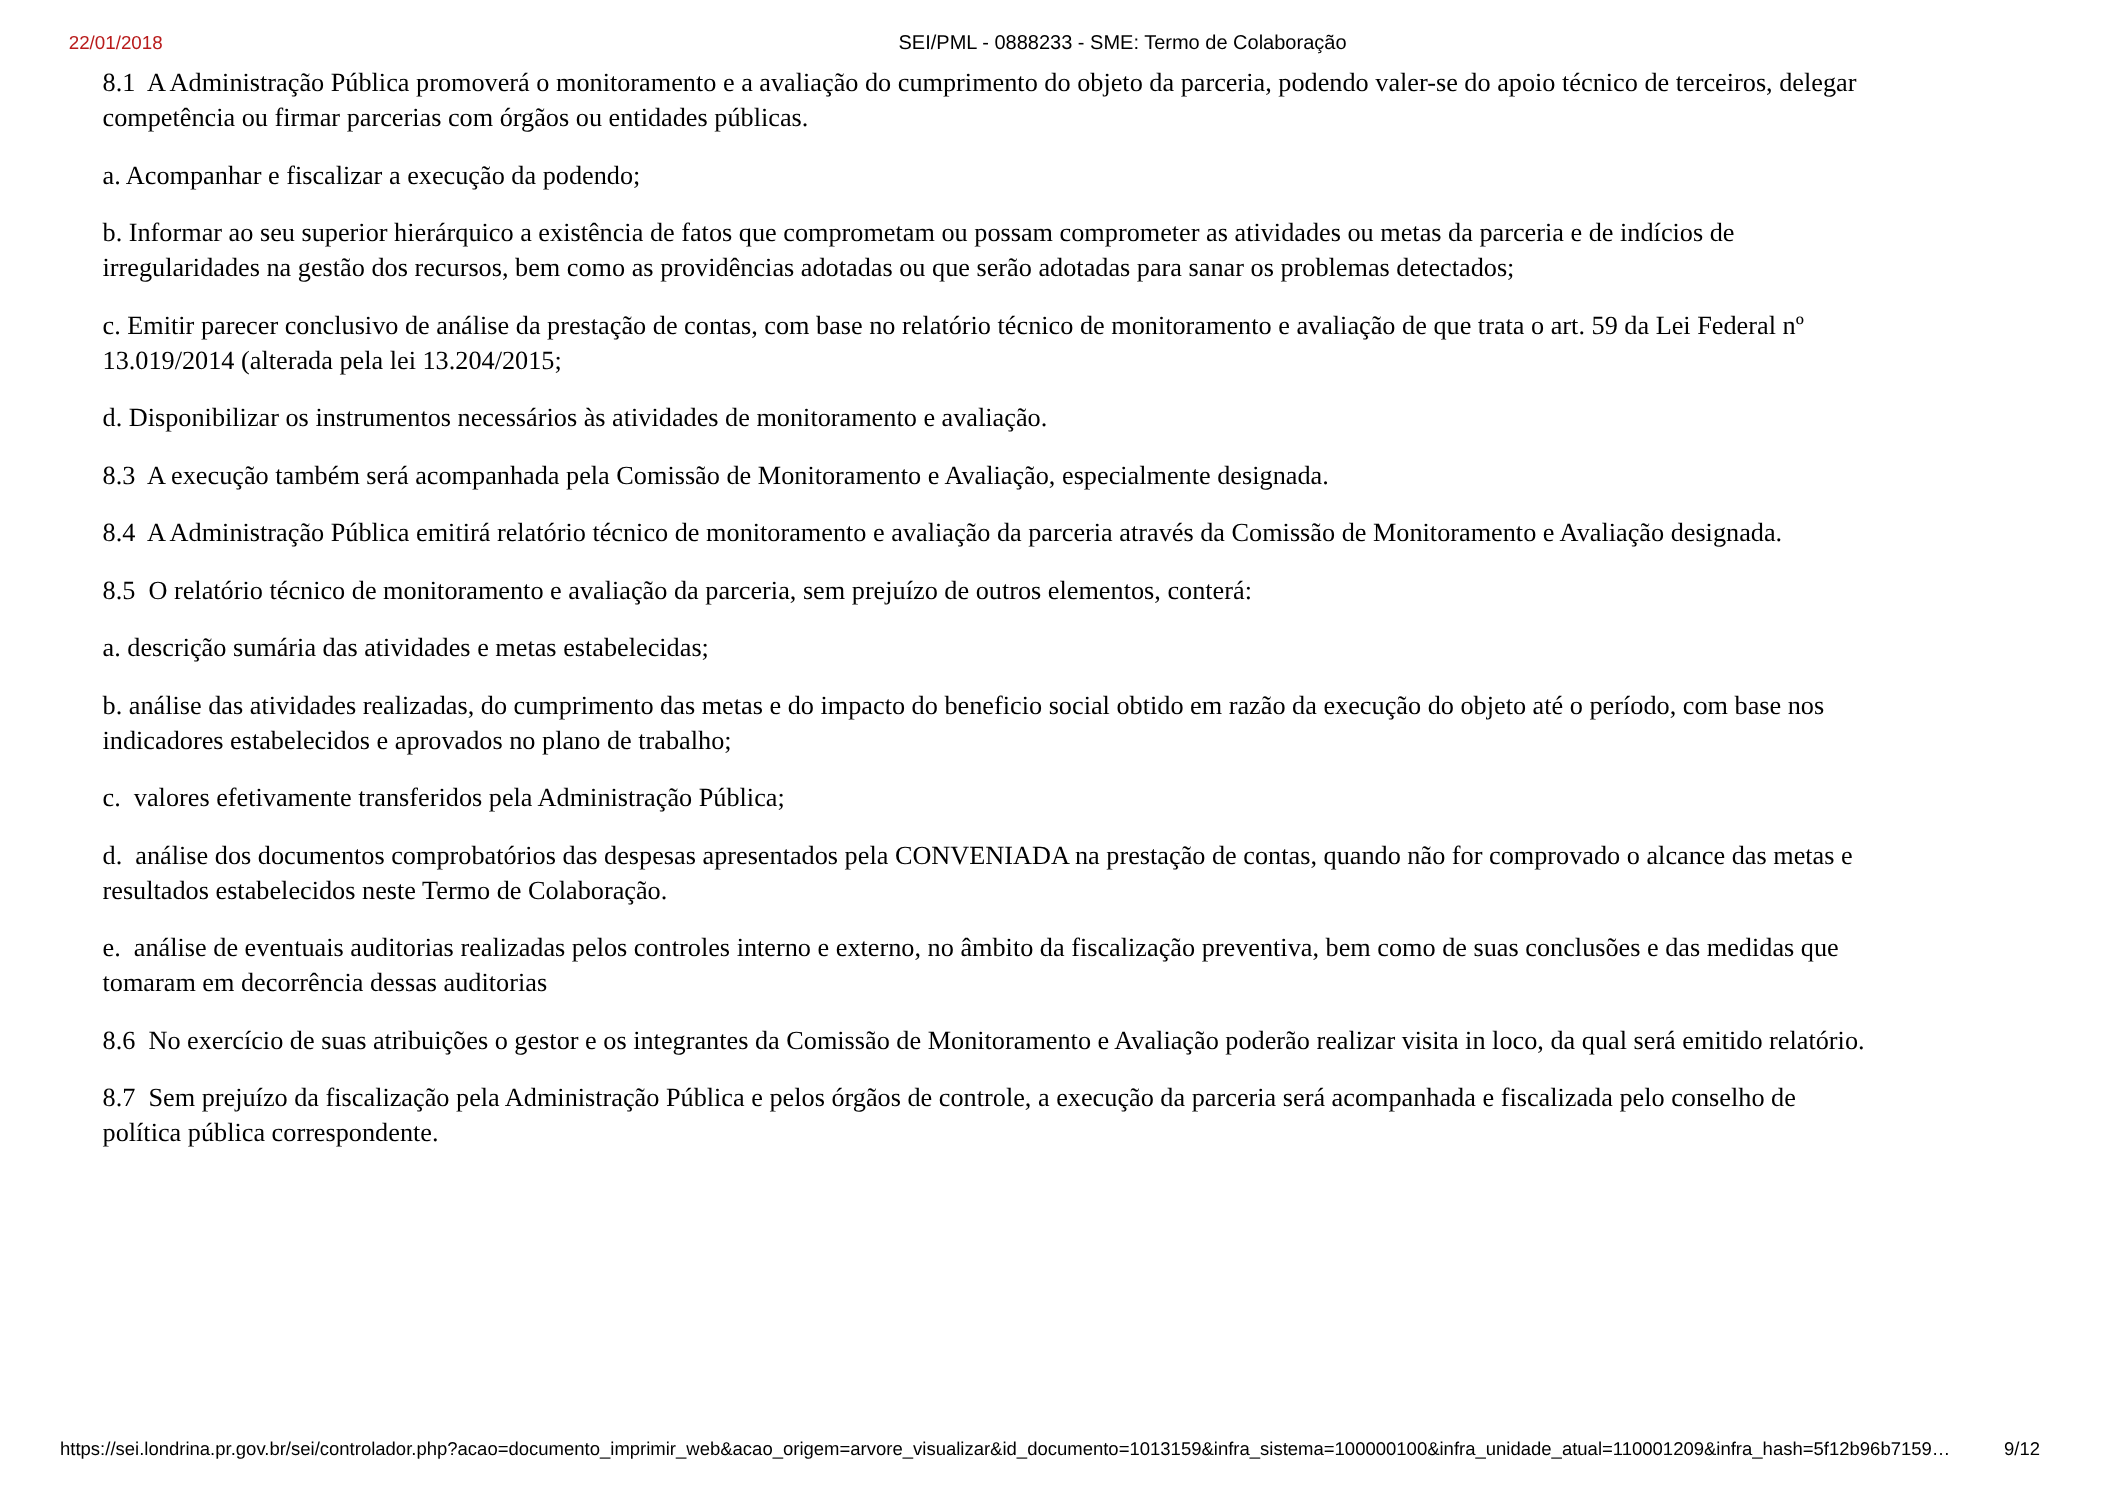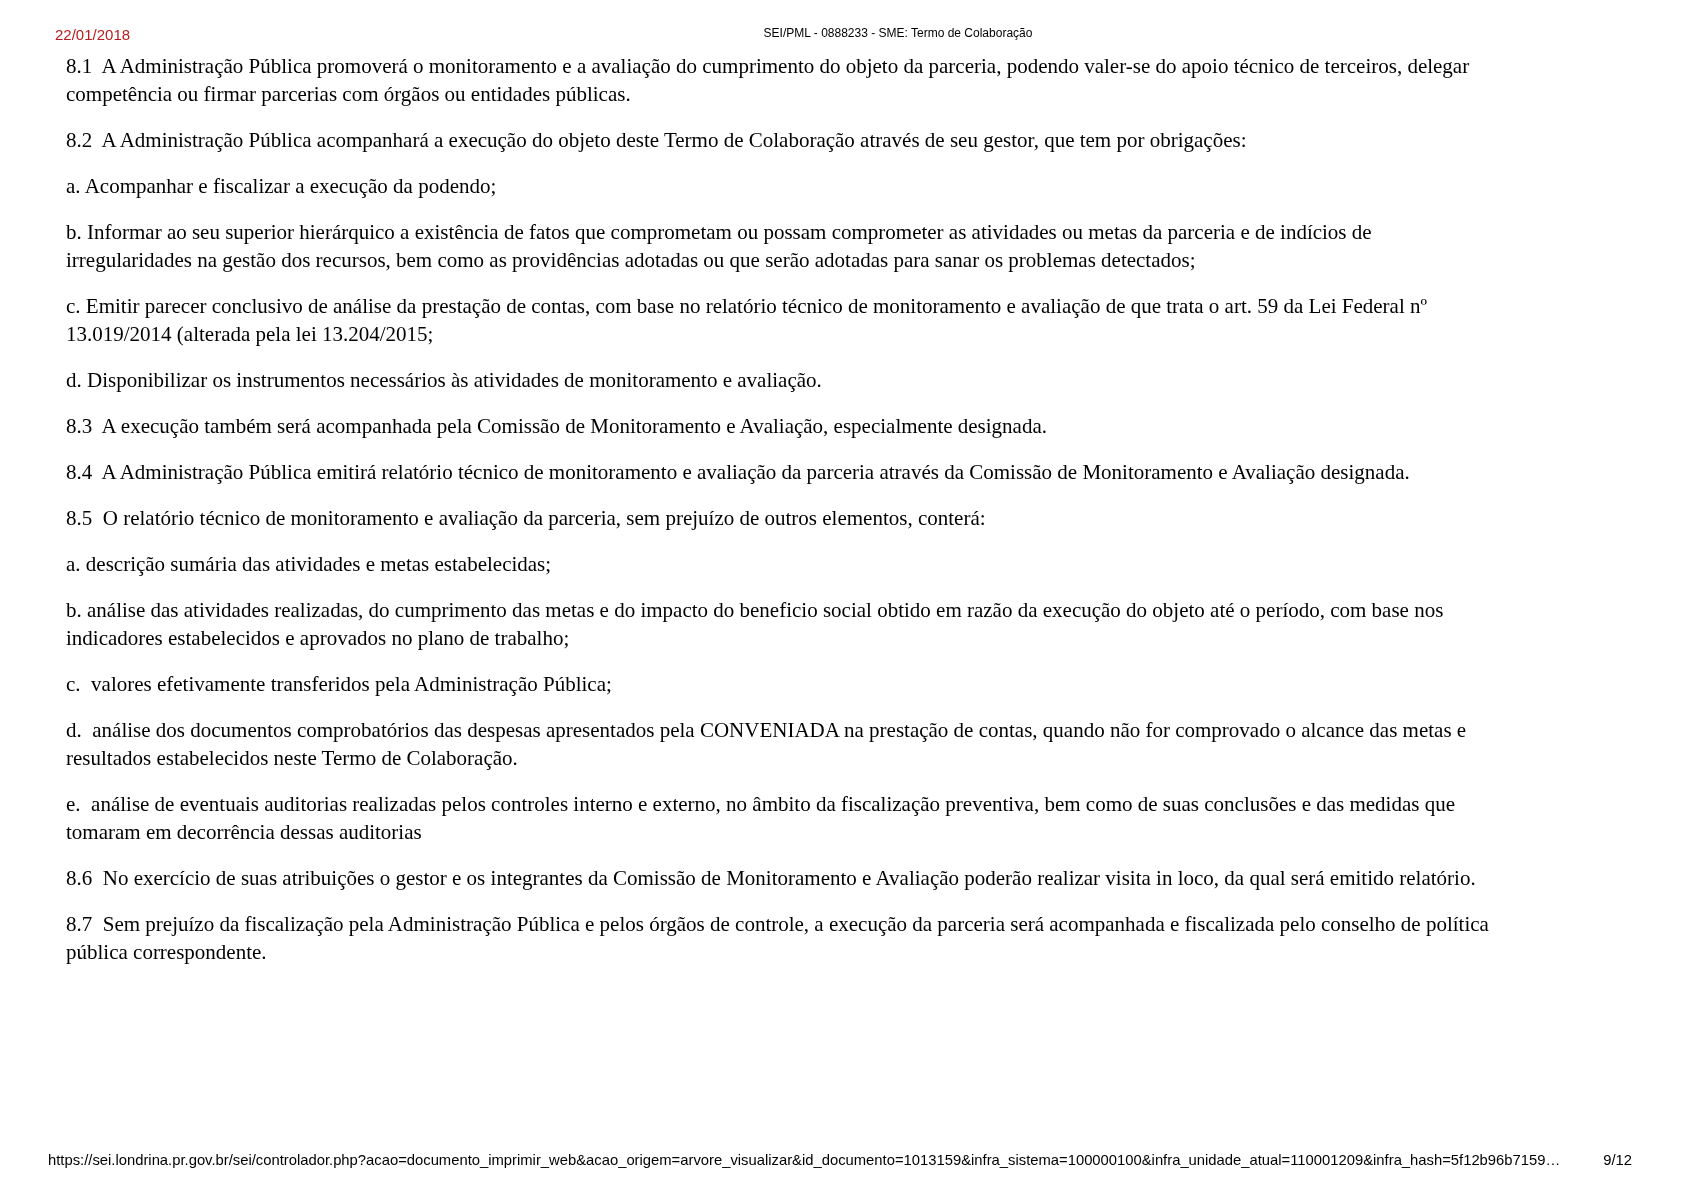--- a/index.html
+++ b/index.html
@@ -23,36 +23,36 @@
     font-size: 15px;
     color: #b91c1c;
     white-space: pre;
   }
   .hdr-title {
     position: absolute;
     left: 898px;
     top: 26px;
     transform: translateX(-50%);
     font-family: "Liberation Sans", sans-serif;
-    font-size: 12px;
+    font-size: 16px;
     color: #000000;
     white-space: nowrap;
   }
   .doc {
     position: absolute;
     left: 66px;
     top: 52px;
     width: 1436px;
     font-family: "Liberation Serif", serif;
     font-size: 21px;
     line-height: 28px;
     color: #000000;
   }
   .doc p {
-    margin: 0 0 18px 0;
+    margin: 0 0 18px 16px;
     white-space: pre-wrap;
   }
   .ftr {
     position: absolute;
     left: 48px;
     right: 52px;
     top: 1152px;
     display: flex;
     justify-content: space-between;
     align-items: baseline;
@@ -75,21 +75,20 @@
 
 <div class="sheet">
 
   <div>
     <span class="hdr-date">22/01/2018</span>
     <span class="hdr-title">SEI/PML - 0888233 - SME: Termo de Colaboração</span>
   </div>
 
   <div class="doc">
     <p>8.1  A Administração Pública promoverá o monitoramento e a avaliação do cumprimento do objeto da parceria, podendo valer-se do apoio técnico de terceiros, delegar competência ou firmar parcerias com órgãos ou entidades públicas.</p>
-    <p>8.2  A Administração Pública acompanhará a execução do objeto deste Termo de Colaboração através de seu gestor, que tem por obrigações:</p>
     <p>a. Acompanhar e fiscalizar a execução da podendo;</p>
     <p>b. Informar ao seu superior hierárquico a existência de fatos que comprometam ou possam comprometer as atividades ou metas da parceria e de indícios de irregularidades na gestão dos recursos, bem como as providências adotadas ou que serão adotadas para sanar os problemas detectados;</p>
     <p>c. Emitir parecer conclusivo de análise da prestação de contas, com base no relatório técnico de monitoramento e avaliação de que trata o art. 59 da Lei Federal nº 13.019/2014 (alterada pela lei 13.204/2015;</p>
     <p>d. Disponibilizar os instrumentos necessários às atividades de monitoramento e avaliação.</p>
     <p>8.3  A execução também será acompanhada pela Comissão de Monitoramento e Avaliação, especialmente designada.</p>
     <p>8.4  A Administração Pública emitirá relatório técnico de monitoramento e avaliação da parceria através da Comissão de Monitoramento e Avaliação designada.</p>
     <p>8.5  O relatório técnico de monitoramento e avaliação da parceria, sem prejuízo de outros elementos, conterá:</p>
     <p>a. descrição sumária das atividades e metas estabelecidas;</p>
     <p>b. análise das atividades realizadas, do cumprimento das metas e do impacto do beneficio social obtido em razão da execução do objeto até o período, com base nos indicadores estabelecidos e aprovados no plano de trabalho;</p>
     <p>c.  valores efetivamente transferidos pela Administração Pública;</p>

